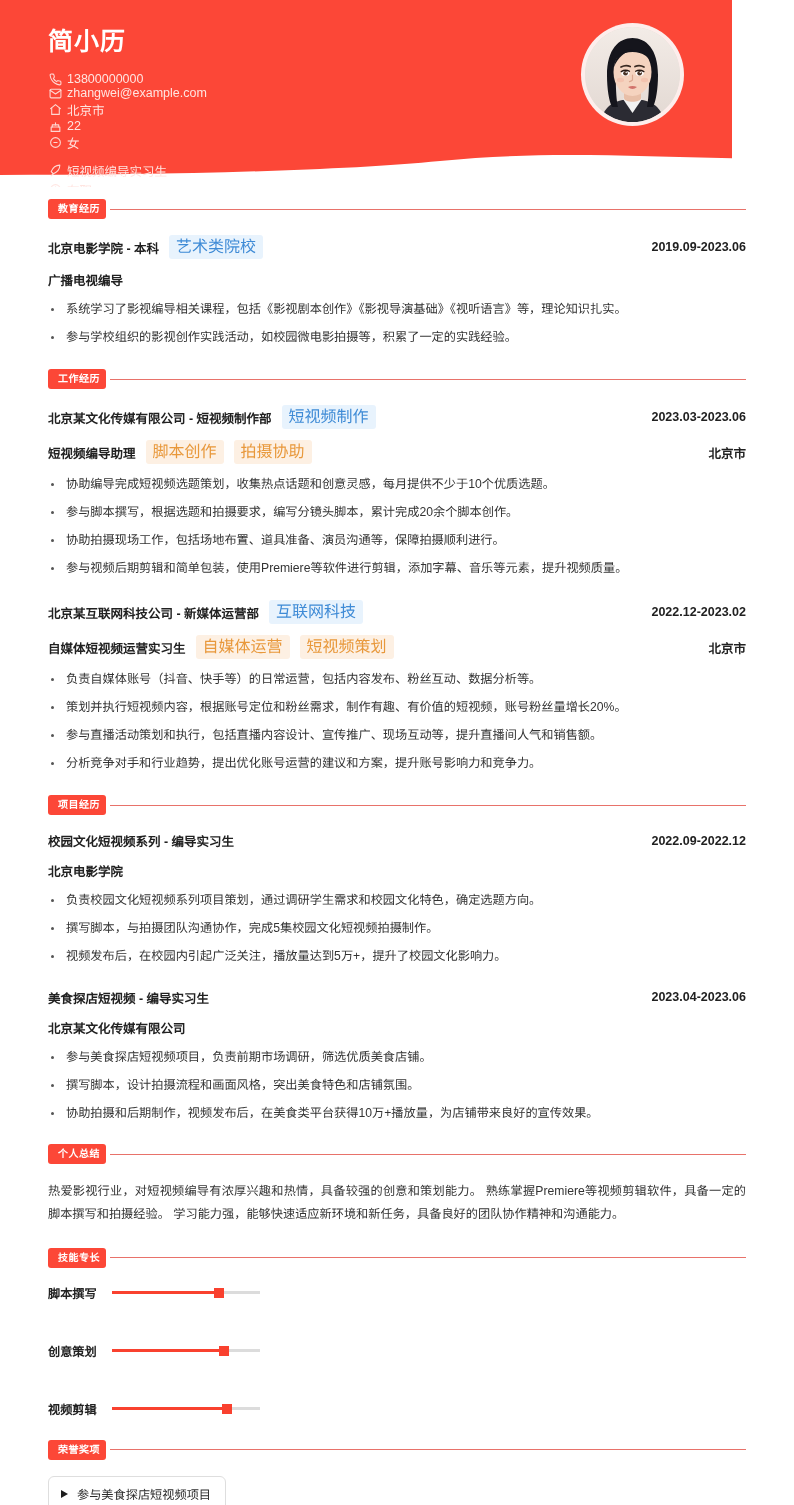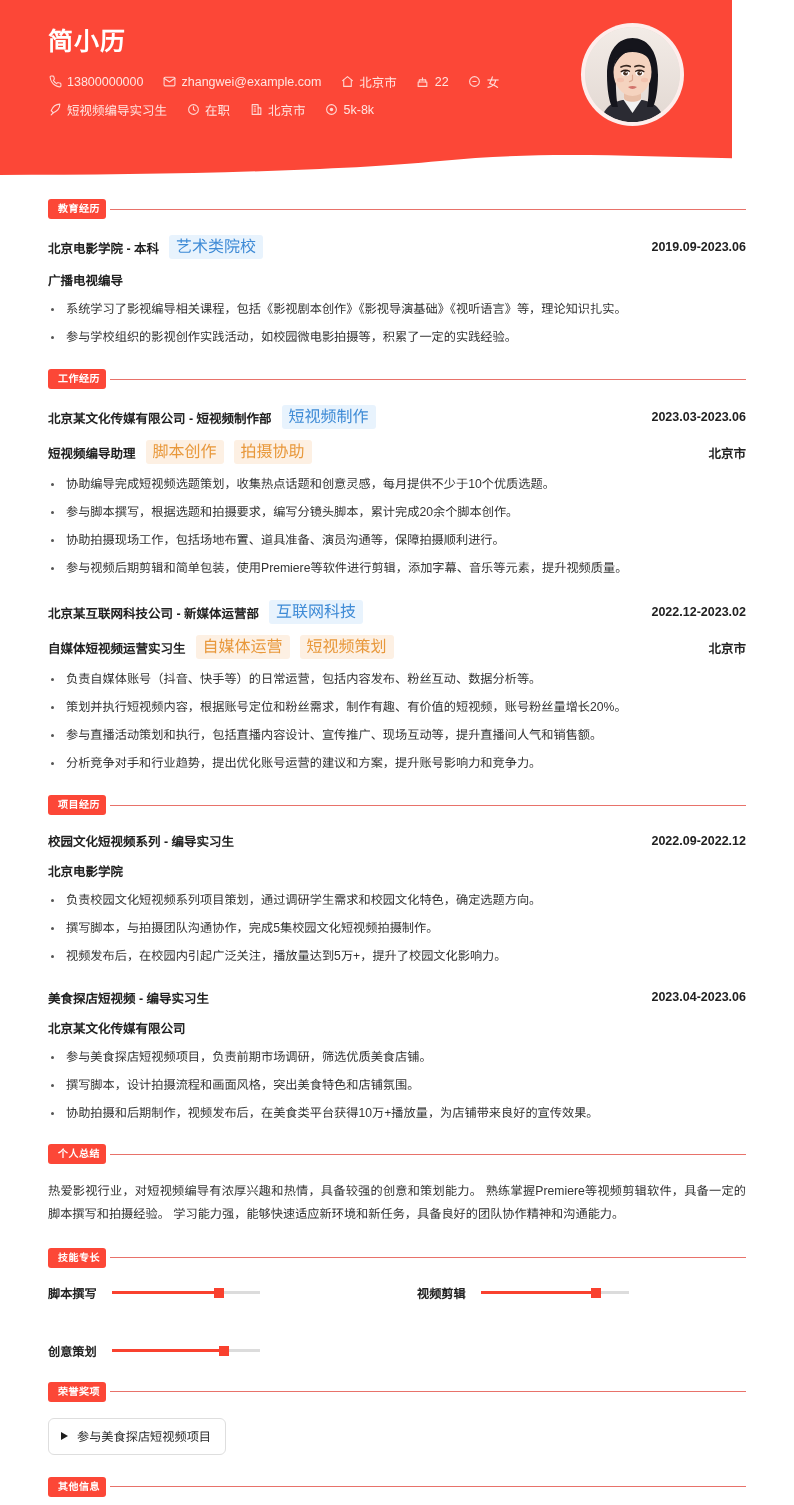--- a/index.html
+++ b/index.html
@@ -35,23 +35,24 @@
   .name {
     font-size:25px;
     font-weight:bold;
     color:#ffffff;
     letter-spacing:1px;
     line-height:1.2;
     margin-bottom:16px;
   }
   .info-row {
     display:flex;
-    align-items:center;
+    align-items:flex-start;
     flex-wrap:wrap;
     margin-bottom:9px;
+    flex-direction:column;
   }
   .info-item {
     display:flex;
     align-items:center;
     color:#ffe4e0;
     font-size:12.5px;
     margin-right:19px;
     white-space:nowrap;
   }
   .info-item .ic {
@@ -187,21 +188,21 @@
   .summary {
     font-size:12.2px;
     line-height:1.85;
     color:#333;
     text-align:justify;
   }
 
   
   .skills-grid {
     display:grid;
-    grid-template-columns:1fr 1fr;
+    grid-template-columns:1fr;
     row-gap:19px;
     column-gap:30px;
     gap:40px;
   }
   .skill {
     display:flex;
     align-items:center;
   }
   .skill-name {
     font-size:12.2px;
@@ -563,33 +564,33 @@
       </div>
       <div class="skills-grid">
         <div class="skill">
           <span class="skill-name">脚本撰写</span>
           <span class="skill-bar">
             <span class="skill-fill" style="width: 72%;"></span>
             <span class="skill-knob" style="left: 72%;"></span>
           </span>
         </div>
         <div class="skill">
+          <span class="skill-name">创意策划</span>
+          <span class="skill-bar">
+            <span class="skill-fill" style="width: 76%;"></span>
+            <span class="skill-knob" style="left: 76%;"></span>
+          </span>
+        </div>
+        <div class="skill">
           <span class="skill-name">视频剪辑</span>
           <span class="skill-bar">
             <span class="skill-fill" style="width: 78%;"></span>
             <span class="skill-knob" style="left: 78%;"></span>
           </span>
         </div>
-        <div class="skill">
-          <span class="skill-name">创意策划</span>
-          <span class="skill-bar">
-            <span class="skill-fill" style="width: 76%;"></span>
-            <span class="skill-knob" style="left: 76%;"></span>
-          </span>
-        </div>
       </div>
     </div>
 
     <div class="section">
       <div class="sec-head">
         <span class="sec-badge">荣誉奖项</span>
         <span class="sec-rule"></span>
       </div>
       <div class="award-list">
         <div class="award-item">

